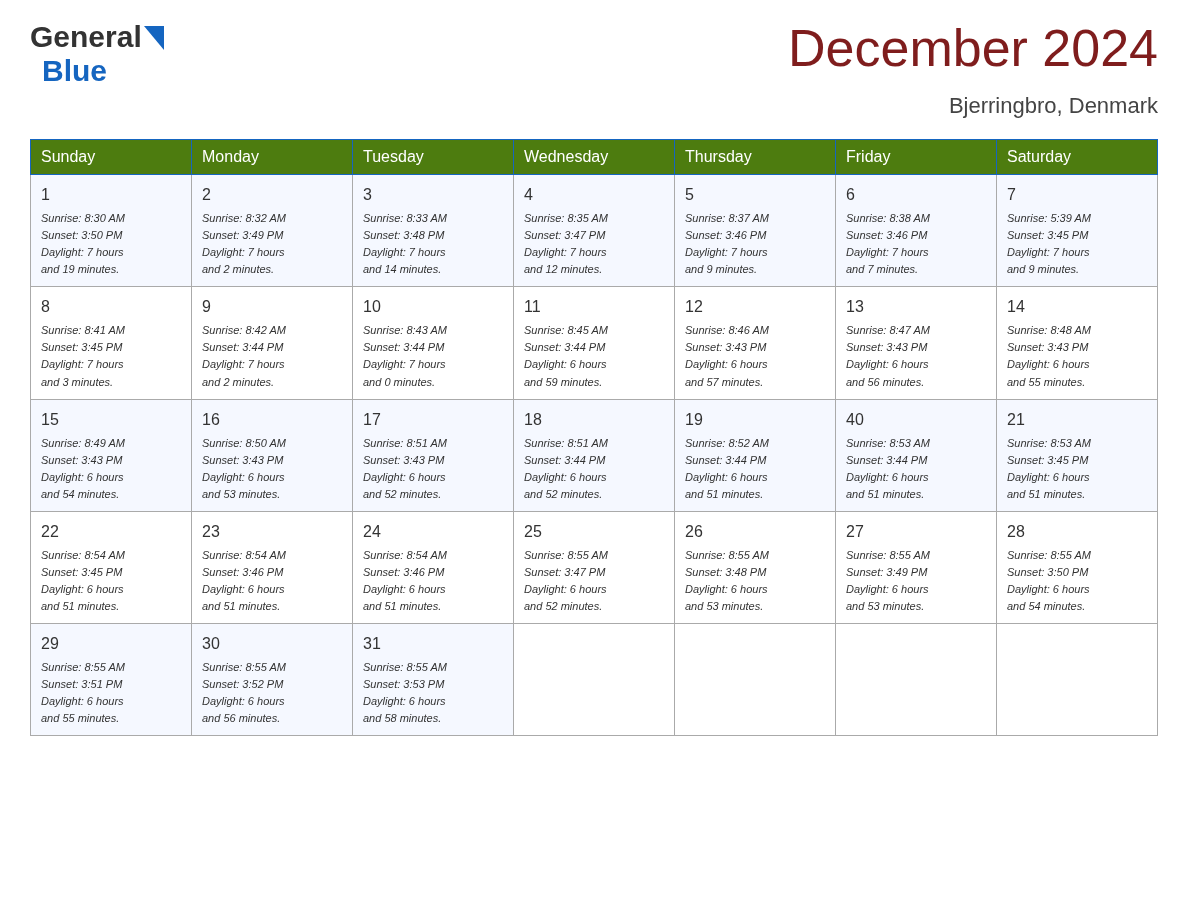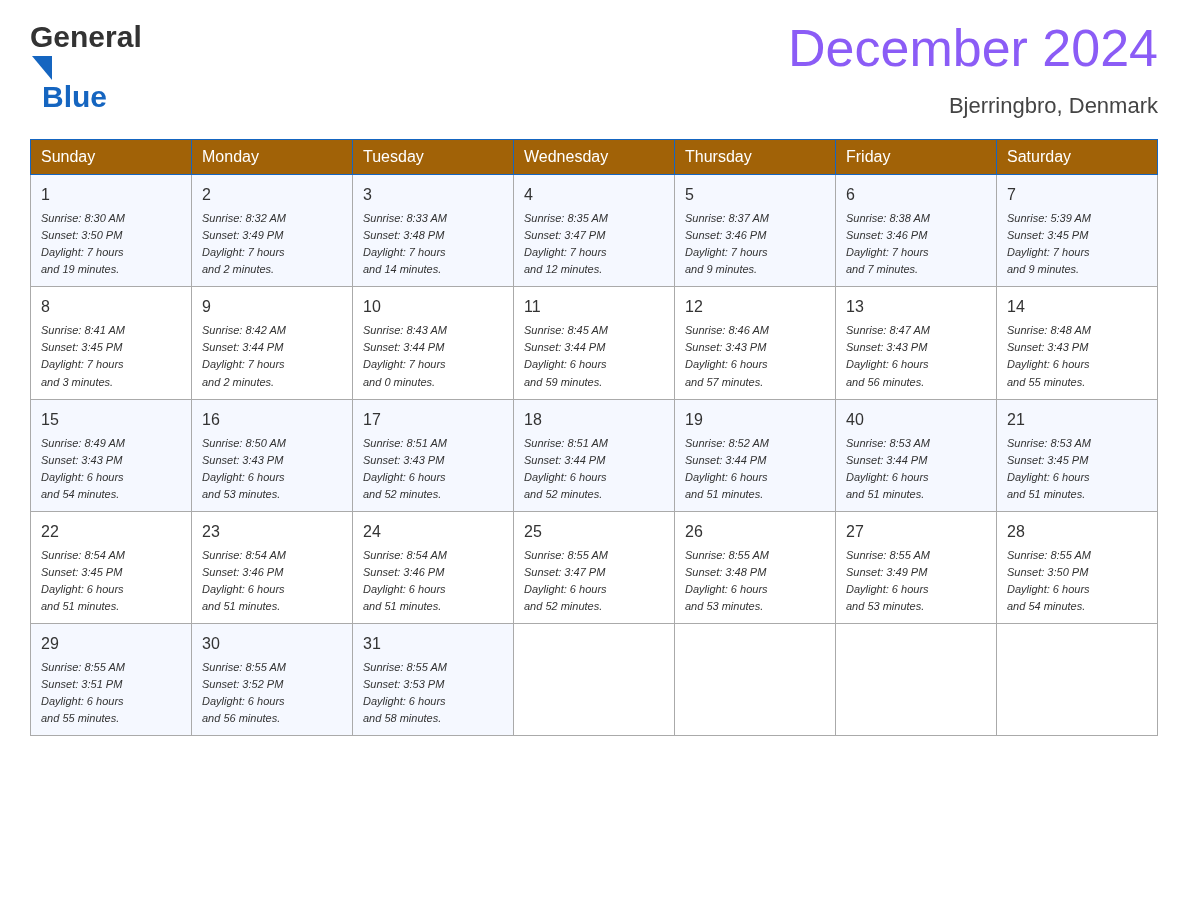--- a/index.html
+++ b/index.html
@@ -15,35 +15,35 @@
       justify-content: space-between;
       align-items: flex-start;
       margin-bottom: 20px;
     }
     .title-area {
       text-align: right;
     }
     .month-title {
       font-size: 52px;
       font-weight: normal;
-      color: #8b5cf6;
+      color: #7f1d1d;
       line-height: 1.1;
     }
     .location {
       font-size: 22px;
       color: #444;
       margin-top: 16px;
     }
     table {
       width: 100%;
       border-collapse: collapse;
       table-layout: fixed;
     }
     thead tr th {
-      background-color: #a16207;
+      background-color: #4d7c0f;
       color: #fff;
       font-size: 16px;
       font-weight: normal;
       padding: 8px 10px;
       text-align: left;
       border: 1px solid #1565c0;
     }
     tbody tr td {
       vertical-align: top;
       padding: 8px 10px;
@@ -72,21 +72,21 @@
     }
     .empty-cell {
       background-color: #fff !important;
     }
     .logo-wrapper {
       display: flex;
       flex-direction: column;
     }
     .logo-line1 {
       display: flex;
-      flex-direction: column;
+      align-items: center;
     }
     .logo-line2 {
       display: flex;
       align-items: center;
       margin-left: 2px;
     }
   </style>
 </head>
 <body>
 

